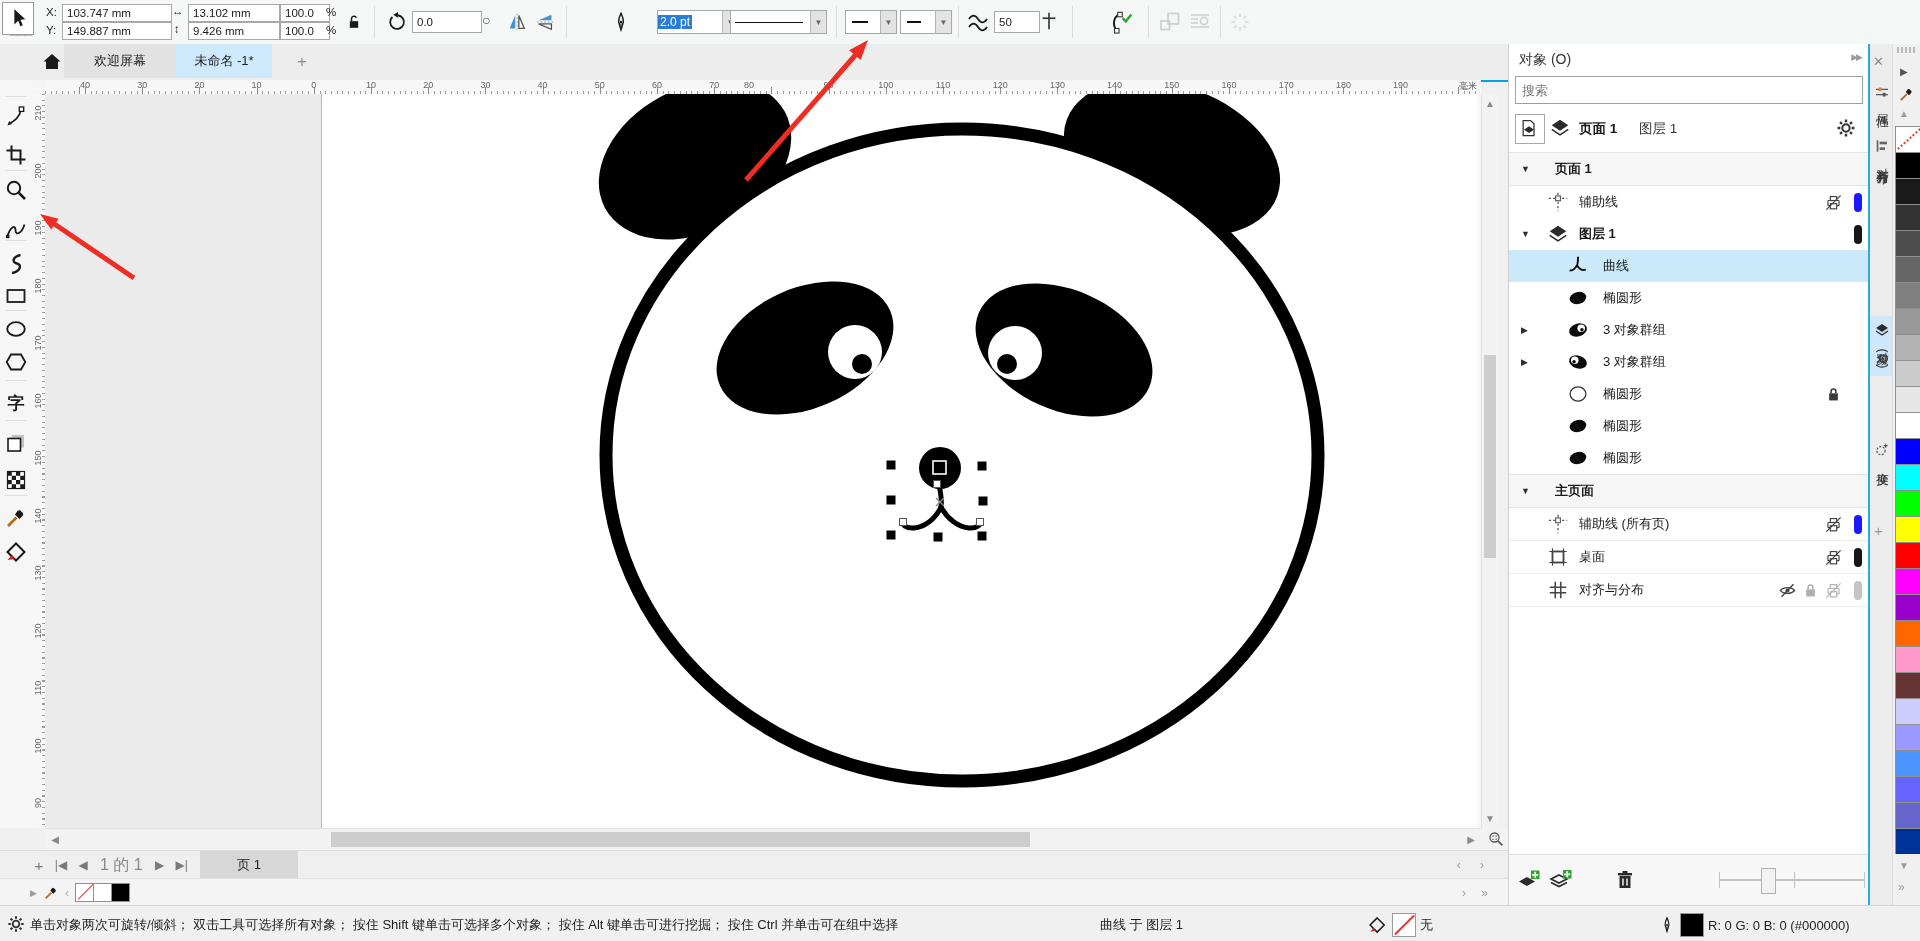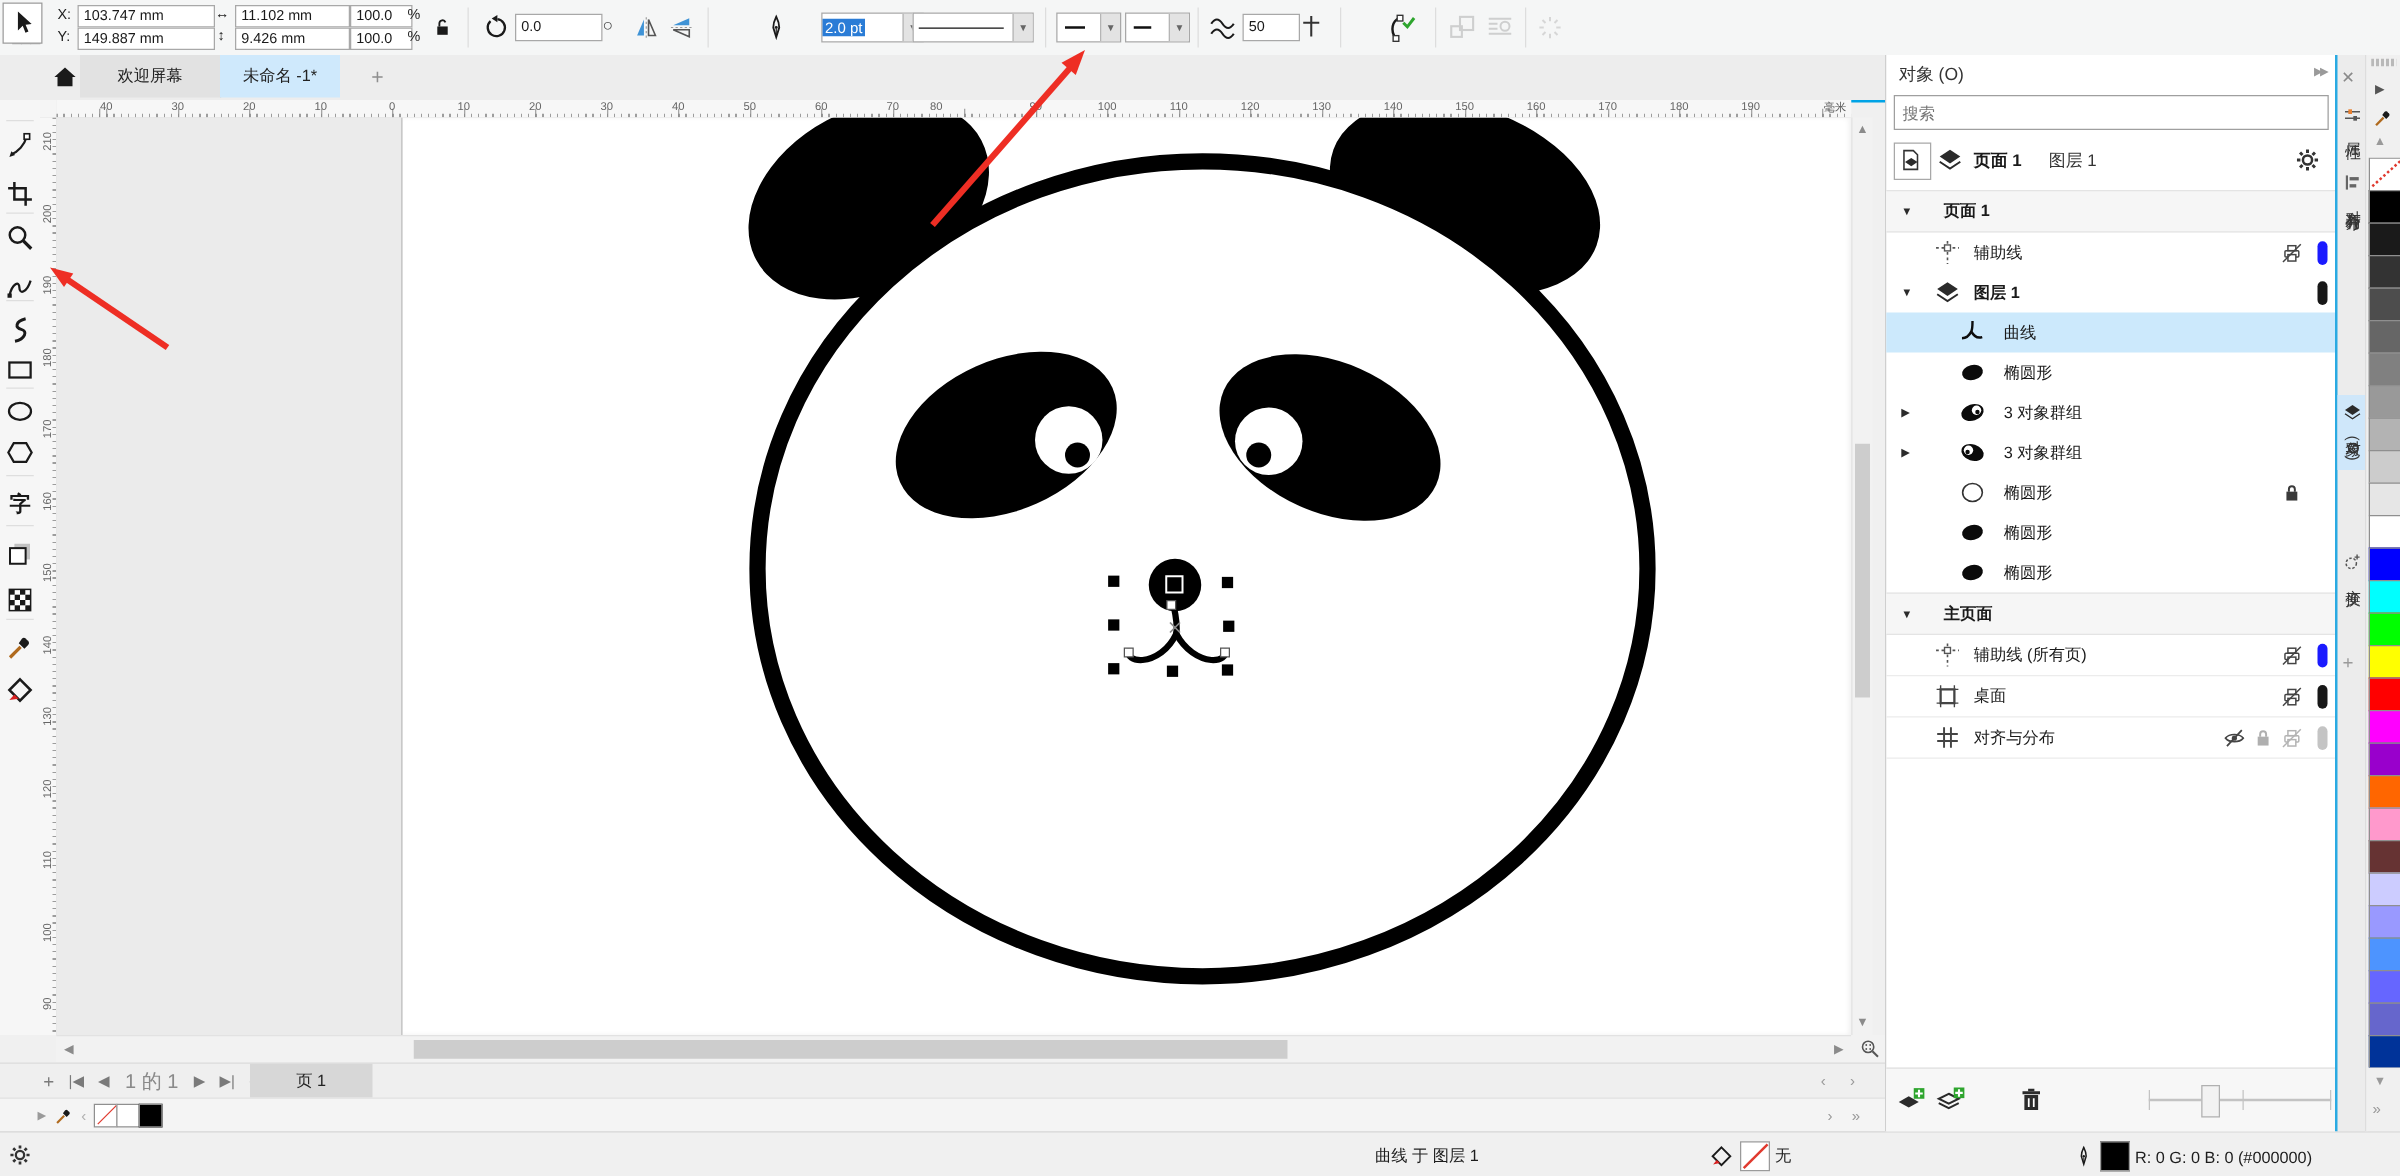--- a/index.html
+++ b/index.html
@@ -154,21 +154,21 @@
             <rect x="16" y="16" width="5.5" height="5.5"></rect>
           </g>
           <rect x="9.2" y="9.2" width="5.5" height="5.5" fill="#1a1a1a"></rect>
         </svg>
       </span>
     <span class="lbl" style="left:46px;top:6px;">X:</span>
     <div class="field" style="left:62px;top:4px;width:100px;">103.747 mm</div>
     <span class="lbl" style="left:46px;top:24px;">Y:</span>
     <div class="field" style="left:62px;top:22px;width:100px;">149.887 mm</div>
     <span class="lbl" style="left:172px;top:5px;">↔</span>
-    <div class="field" style="left:188px;top:4px;width:82px;">11.102 mm</div>
+    <div class="field" style="left:188px;top:4px;width:82px;">13.102 mm</div>
     <span class="lbl" style="left:174px;top:23px;">↕</span>
     <div class="field" style="left:188px;top:22px;width:82px;">9.426 mm</div>
     <div class="field" style="left:280px;top:4px;width:40px;">100.0</div>
     <span class="lbl" style="left:326px;top:6px;">%</span>
     <div class="field" style="left:280px;top:22px;width:40px;">100.0</div>
     <span class="lbl" style="left:326px;top:24px;">%</span>
     <span class="pbicon icon" style="left:344px;top:12px;">
         <svg viewBox="0 0 24 24" aria-hidden="true">
           <rect x="7" y="11" width="10" height="8" fill="#1a1a1a"></rect>
           <path d="M9 11 V8 a3 3 0 0 1 5.8 -1" fill="none" stroke="#1a1a1a" stroke-width="1.8"></path>
@@ -525,20 +525,21 @@
 
   <div id="status-bar">
     <span class="icon" style="position:absolute;left:6px;top:8px;width:20px;height:20px;">
         <svg viewBox="0 0 24 24" aria-hidden="true">
           <circle cx="12" cy="12" r="4" fill="none" stroke="#333" stroke-width="2.2"></circle>
           <g stroke="#333" stroke-width="2.6">
             <path d="M12 2.8 v3 M12 18.2 v3 M2.8 12 h3 M18.2 12 h3 M5.5 5.5 l2.1 2.1 M16.4 16.4 l2.1 2.1 M18.5 5.5 l-2.1 2.1 M7.6 16.4 l-2.1 2.1"></path>
           </g>
         </svg>
       </span>
+    <span id="status-hint">单击对象两次可旋转/倾斜；  双击工具可选择所有对象；  按住 Shift 键单击可选择多个对象；  按住 Alt 键单击可进行挖掘；  按住 Ctrl 并单击可在组中选择</span>
     <span id="status-object">曲线 于 图层 1</span>
     <div id="status-fill-group">
       <span class="icon" style="width:20px;height:20px;">
           <svg viewBox="0 0 24 24" aria-hidden="true">
             <path d="M11 3.5 L19.5 12 L11 20.5 L2.5 12 Z" fill="none" stroke="#1a1a1a" stroke-width="1.8"></path>
             <path d="M6.5 15.5 l3 3 -6.5 1.5 z" fill="#d82020"></path>
           </svg>
         </span>
       <span class="status-swatch none"></span>
       <span>无</span>

